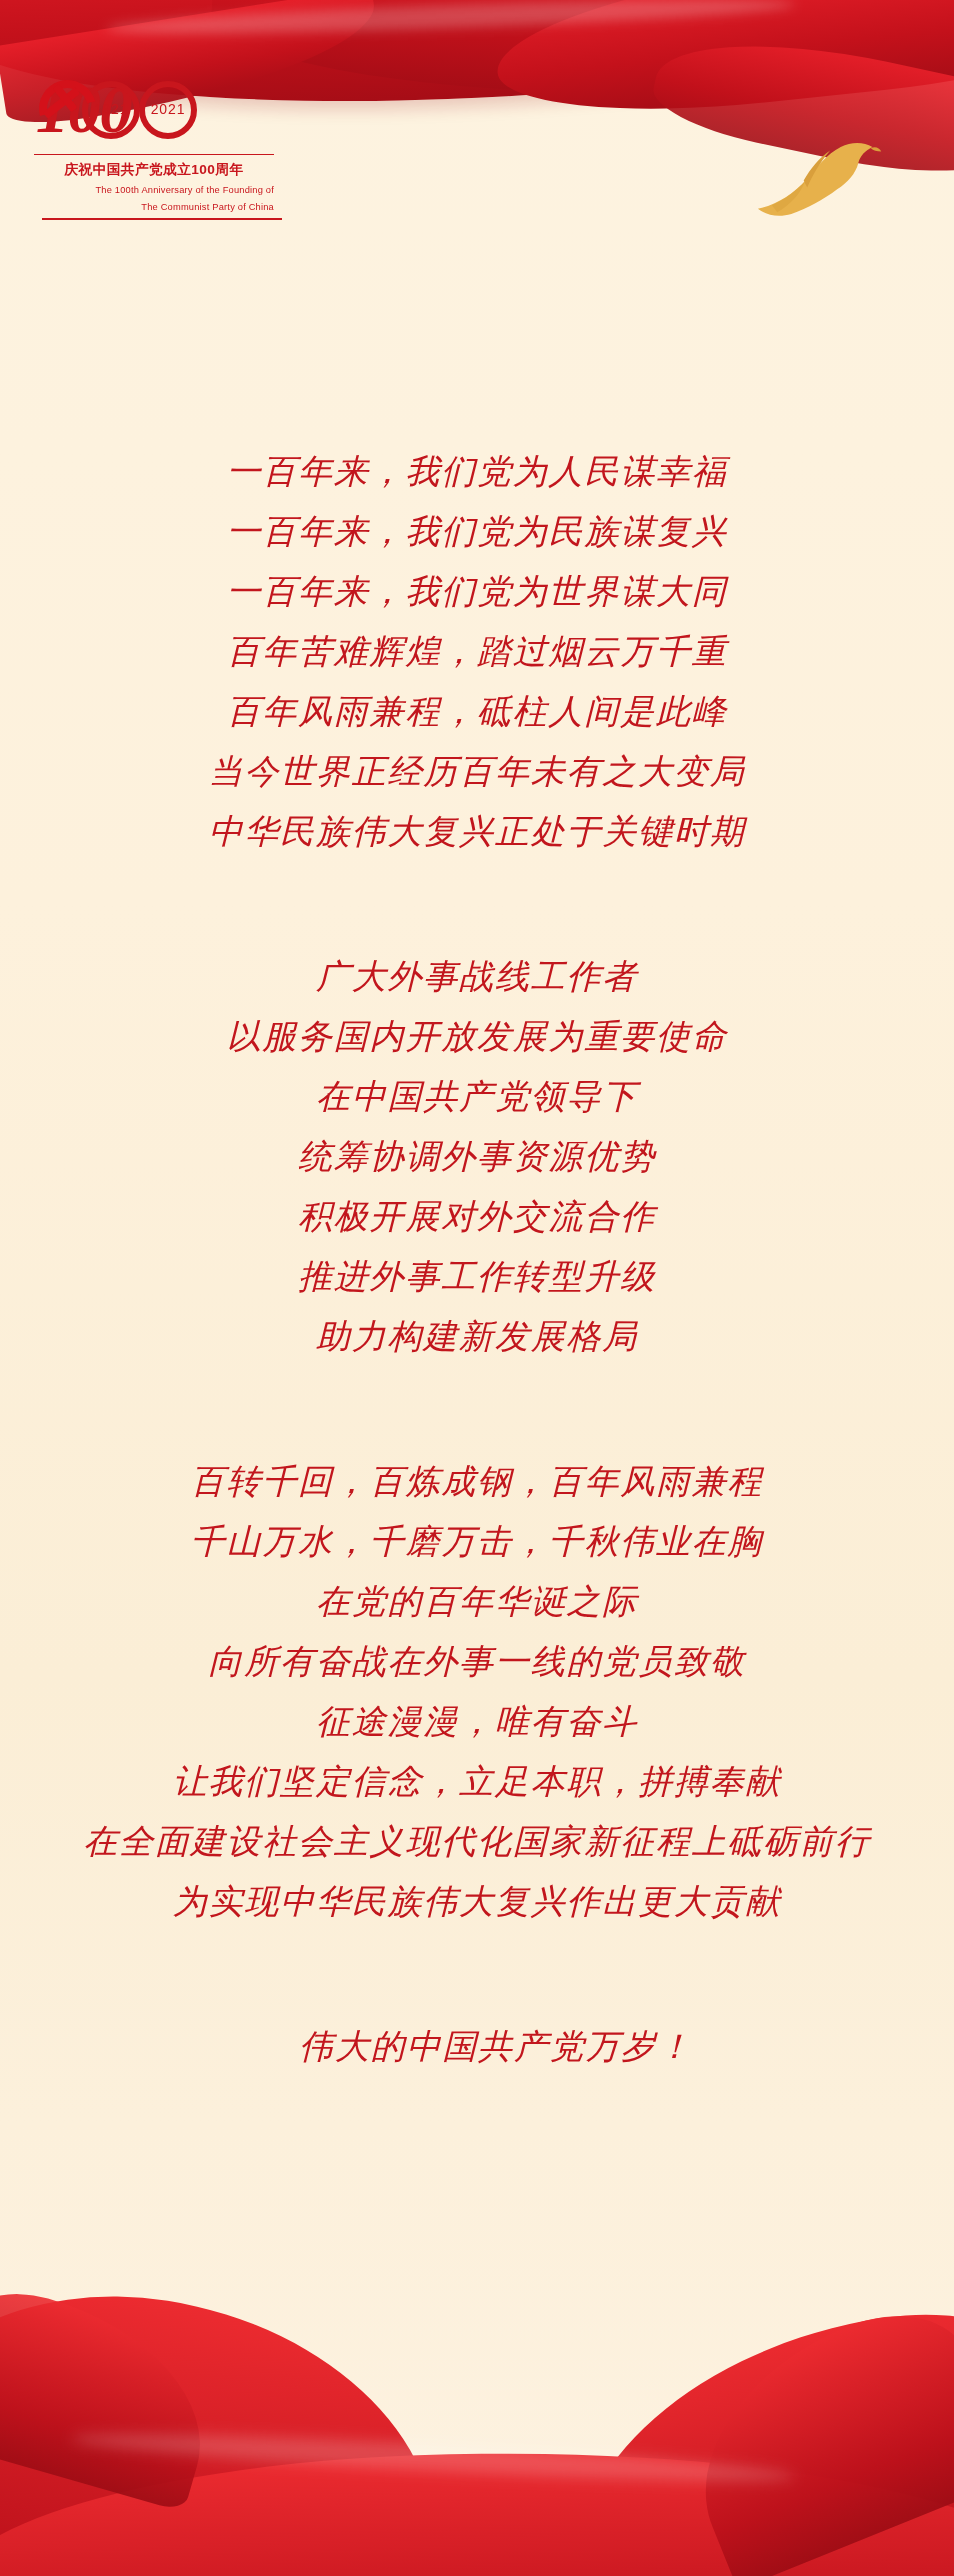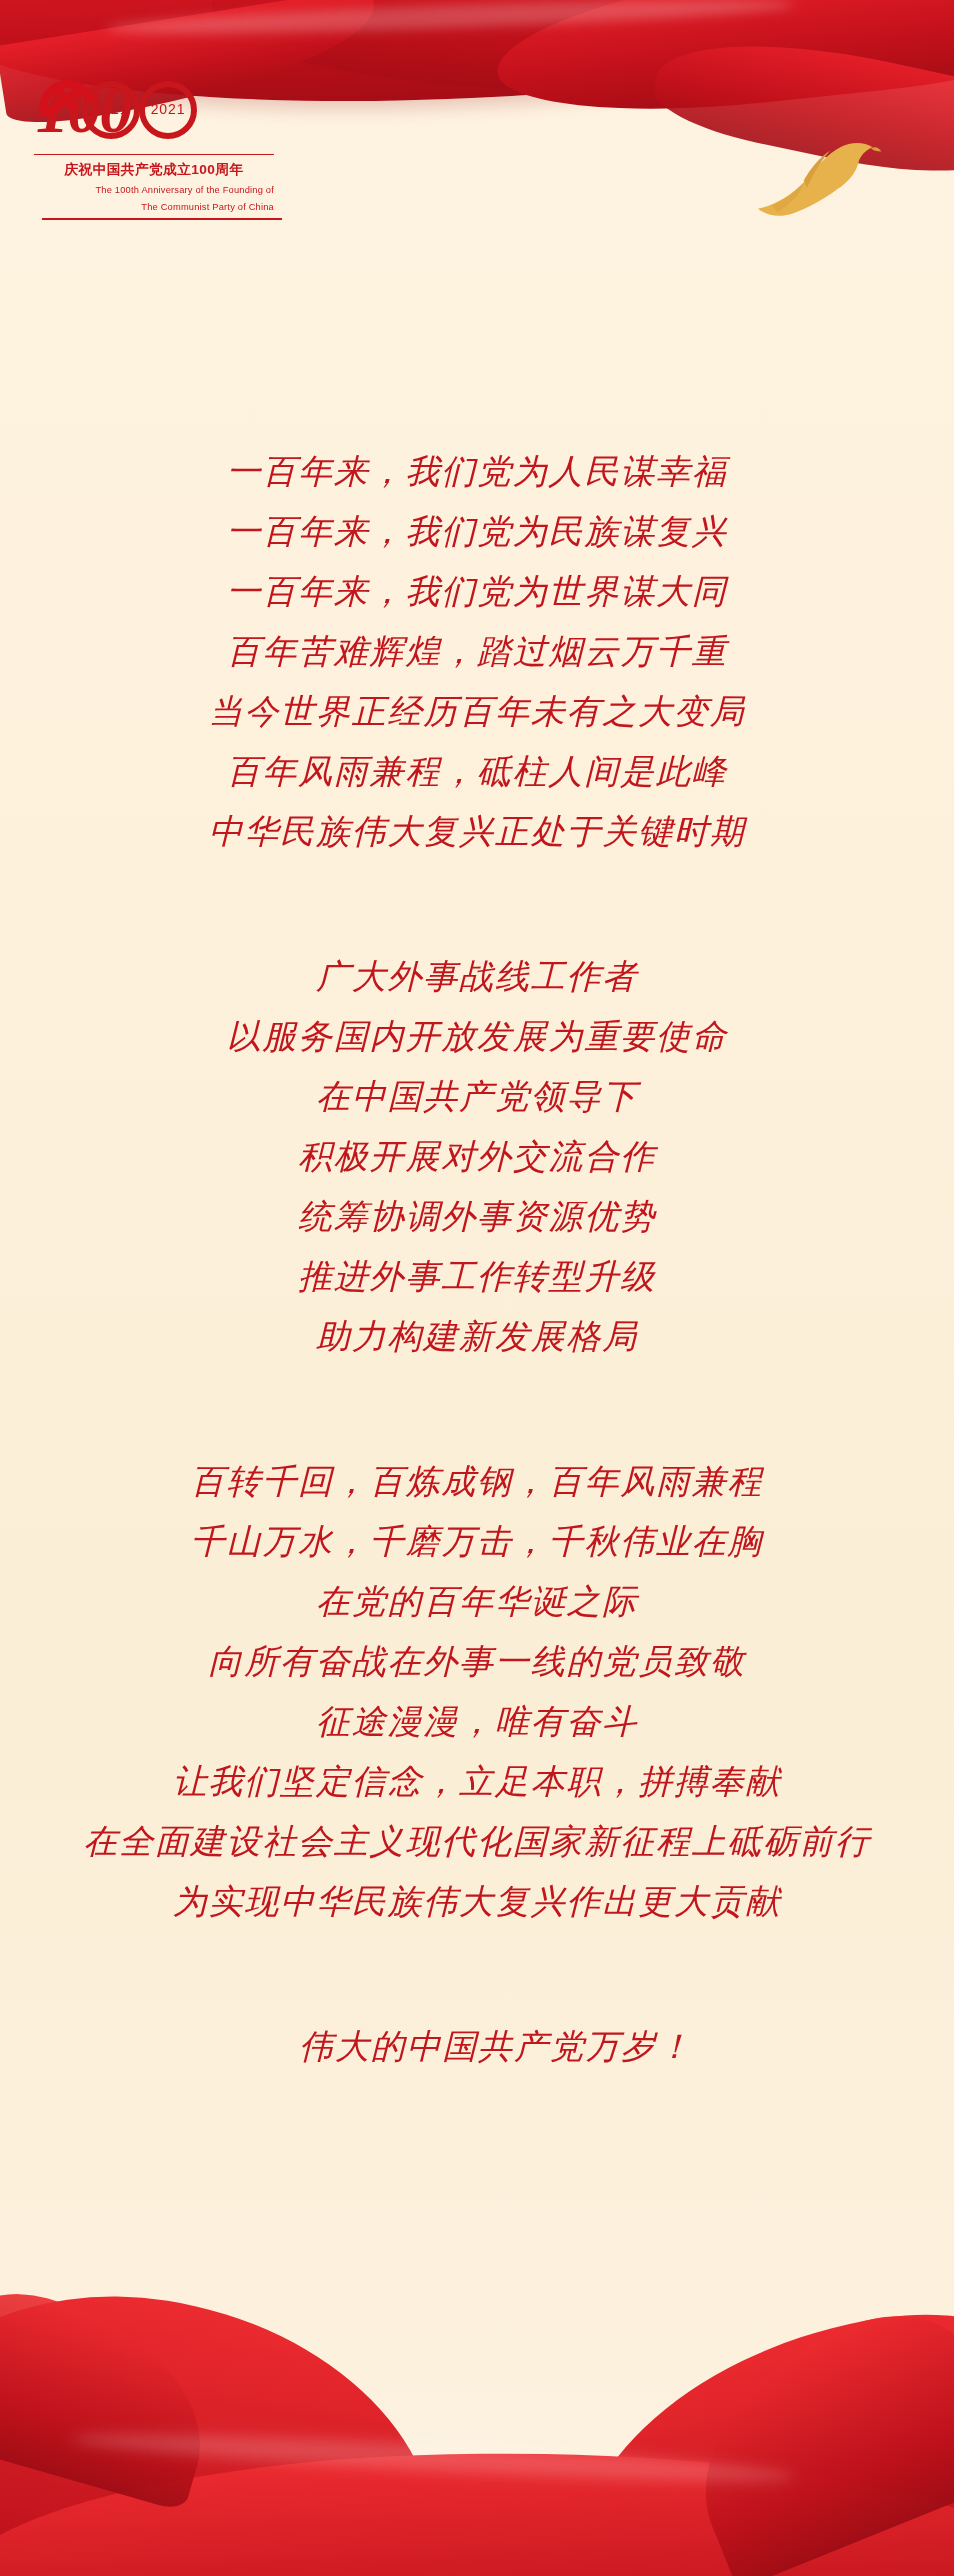--- a/index.html
+++ b/index.html
@@ -327,31 +327,31 @@
   </svg>
 </div>
 
 <div class="poem">
 
   <div class="stanza">
     <div class="line">一百年来，我们党为人民谋幸福</div>
     <div class="line">一百年来，我们党为民族谋复兴</div>
     <div class="line">一百年来，我们党为世界谋大同</div>
     <div class="line">百年苦难辉煌，踏过烟云万千重</div>
+    <div class="line">百年风雨兼程，砥柱人间是此峰</div>
     <div class="line">当今世界正经历百年未有之大变局</div>
-    <div class="line">百年风雨兼程，砥柱人间是此峰</div>
     <div class="line">中华民族伟大复兴正处于关键时期</div>
   </div>
 
   <div class="stanza">
     <div class="line">广大外事战线工作者</div>
     <div class="line">以服务国内开放发展为重要使命</div>
     <div class="line">在中国共产党领导下</div>
+    <div class="line">统筹协调外事资源优势</div>
     <div class="line">积极开展对外交流合作</div>
-    <div class="line">统筹协调外事资源优势</div>
     <div class="line">推进外事工作转型升级</div>
     <div class="line">助力构建新发展格局</div>
   </div>
 
   <div class="stanza">
     <div class="line">百转千回，百炼成钢，百年风雨兼程</div>
     <div class="line">千山万水，千磨万击，千秋伟业在胸</div>
     <div class="line">在党的百年华诞之际</div>
     <div class="line">向所有奋战在外事一线的党员致敬</div>
     <div class="line">征途漫漫，唯有奋斗</div>

